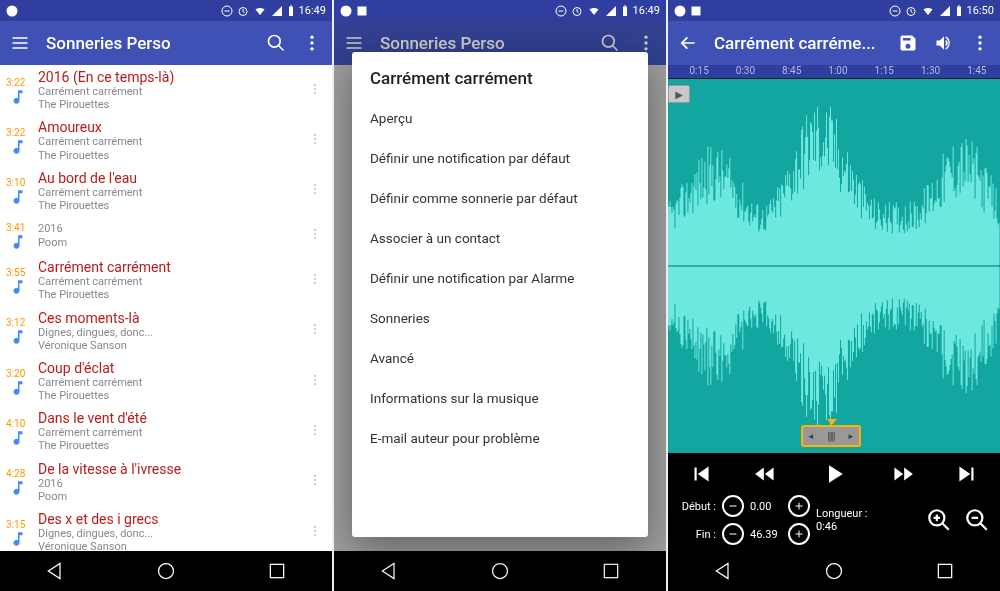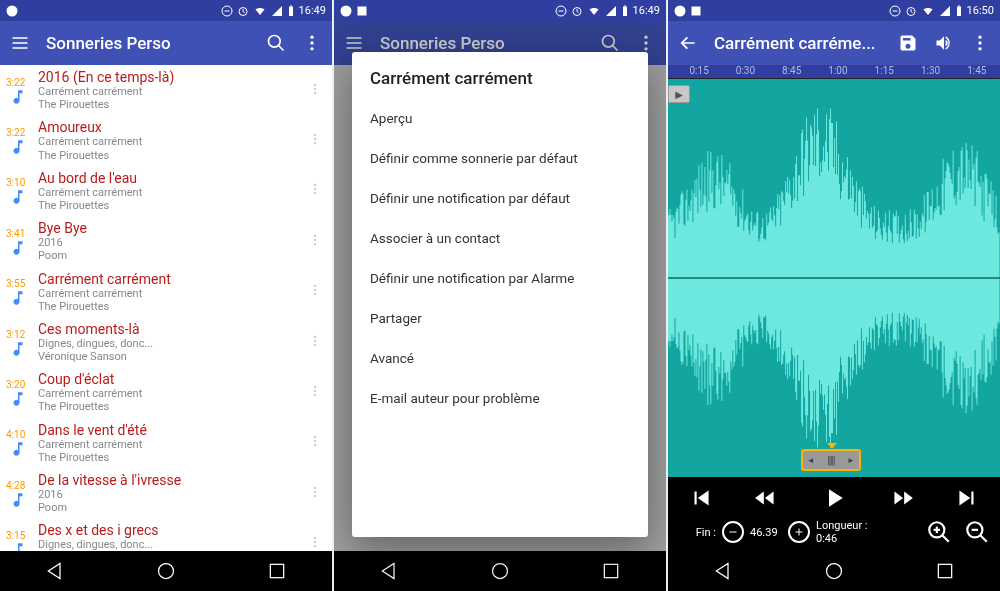--- a/index.html
+++ b/index.html
@@ -184,21 +184,20 @@
         <div class="row">
           <div>
             <div class="dur">3:41</div>
             <div class="note">
               <svg viewBox="0 0 24 24">
                 <path d="M12 3v10.55A4 4 0 1014 17V7h4V3h-6z"></path>
               </svg>
             </div>
           </div>
           <div class="meta">
-            <div class="title">Bye Bye</div>
             <div class="sub">2016</div>
             <div class="sub">Poom</div>
           </div>
           <div class="more"><svg width="14" height="14" viewBox="0 0 24 24" fill="#ccc">
               <circle cx="12" cy="5" r="2"></circle>
               <circle cx="12" cy="12" r="2"></circle>
               <circle cx="12" cy="19" r="2"></circle>
             </svg></div>
         </div>
         <div class="row">
@@ -411,26 +410,27 @@
     <span class="ico-btn">
           <svg viewBox="0 0 24 24">
             <rect x="4" y="4" width="16" height="16" fill="none" stroke="#fff" stroke-width="1.5"></rect>
           </svg>
         </span>
   </div>
   <div class="dialog">
     <div class="dialog-title">Carrément carrément</div>
     <div id="dialog-items">
           <div class="dialog-item">Aperçu</div>
+          <div class="dialog-item">Définir une notification par défaut</div>
           <div class="dialog-item">Définir comme sonnerie par défaut</div>
-          <div class="dialog-item">Définir une notification par défaut</div>
           <div class="dialog-item">Associer à un contact</div>
           <div class="dialog-item">Définir une notification par Alarme</div>
-          <div class="dialog-item">Partager</div>
+          <div class="dialog-item">Sonneries</div>
           <div class="dialog-item">Avancé</div>
+          <div class="dialog-item">Informations sur la musique</div>
           <div class="dialog-item">E-mail auteur pour problème</div>
         </div>
   </div>
 </div>
 
 <div class="screen">
   <div class="status-bar">
     <div class="status-left">
       <svg width="12" height="12" viewBox="0 0 24 24">
             <circle cx="12" cy="12" r="11"></circle>
@@ -531,20 +531,35 @@
           </span>
       <span class="ico-btn">
             <svg viewBox="0 0 24 24">
               <path d="M16 6h2v12h-2zM5 5l10 7-10 7z"></path>
             </svg>
           </span>
     </div>
     <div class="fields">
       <div class="field-stack">
         <div class="field-row">
+          <span class="lbl">Début :</span>
+          <span class="circ">
+                <svg viewBox="0 0 24 24">
+                  <rect x="5" y="11" width="14" height="2"></rect>
+                </svg>
+              </span>
+          <span class="val">0.00</span>
+          <span class="circ">
+                <svg viewBox="0 0 24 24">
+                  <rect x="5" y="11" width="14" height="2"></rect>
+                  <rect x="11" y="5" width="2" height="14"></rect>
+                </svg>
+              </span>
+        </div>
+        <div class="field-row">
           <span class="lbl">Fin :</span>
           <span class="circ">
                 <svg viewBox="0 0 24 24">
                   <rect x="5" y="11" width="14" height="2"></rect>
                 </svg>
               </span>
           <span class="val">46.39</span>
           <span class="circ">
                 <svg viewBox="0 0 24 24">
                   <rect x="5" y="11" width="14" height="2"></rect>

